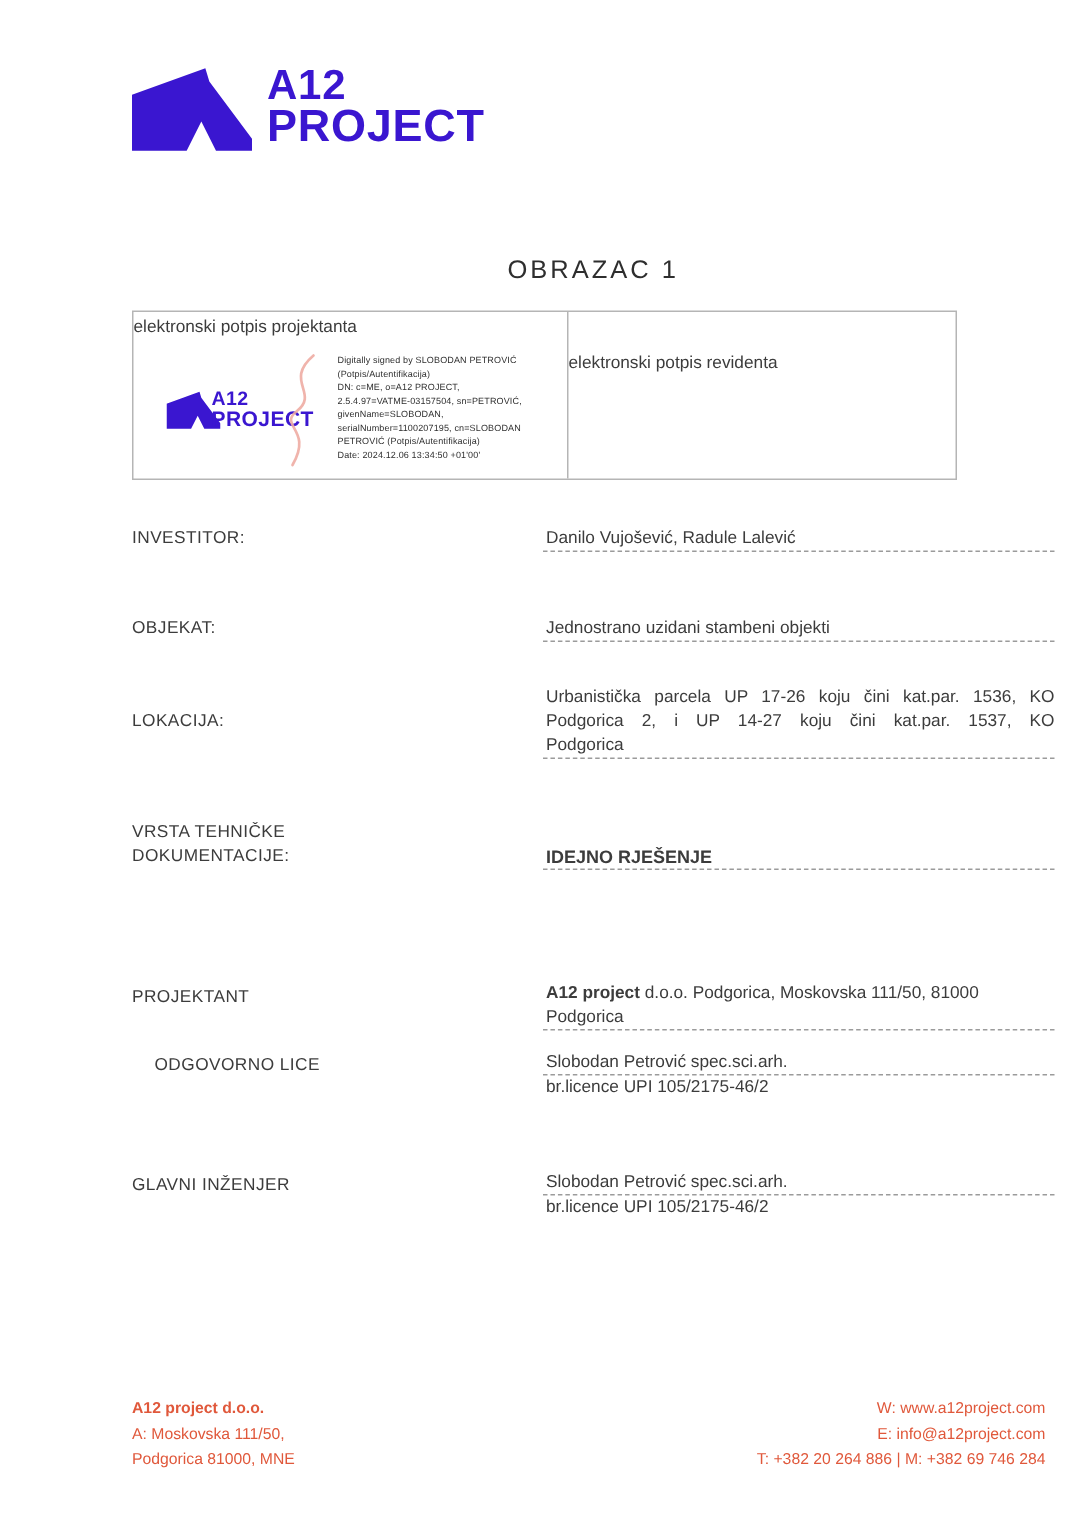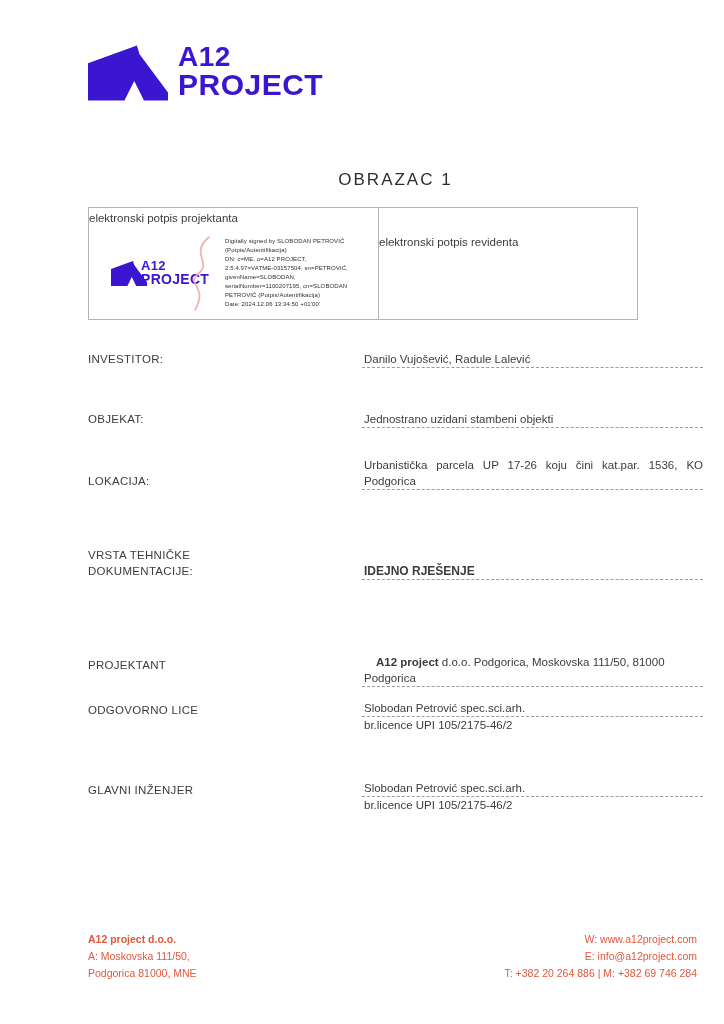--- a/index.html
+++ b/index.html
@@ -47,24 +47,24 @@
   .row-objekat    { top:411px; height:20px; }
   .row-lokacija   { top:457px; height:70px; }
   .row-lokacija .row-label { top:16px; }
   .lok-line { text-align:justify; text-align-last:justify; }
   .lok-line:last-child { text-align-last:left; }
   .row-vrsta      { top:547px; height:36px; }
   .row-vrsta .row-value { top:16px; font-weight:bold; font-size:12px; }
   .row-projektant { top:654px; height:36px; }
   .row-projektant .row-label { top:3px; }
   .row-odgovorno  { top:700px; height:36px; }
-  .row-odgovorno .row-label { top:2px; }
+  .row-odgovorno .row-label { top:2px;margin-left:15px; }
   .row-glavni     { top:780px; height:36px; }
   .row-glavni .row-label { top:2px; }
-  .bold-inline { font-weight:bold;margin-left:12px; }
+  .bold-inline { font-weight:bold; }
 
   
   .footer-left  { position:absolute; left:88px;  top:931px; color:#e0583b;
                   font-size:10.5px; line-height:17px; }
   .footer-left .company { font-weight:bold; }
   .footer-right { position:absolute; right:27px; top:931px; color:#e0583b;
                   font-size:10.5px; line-height:17px; text-align:right; }
 </style>
 </head>
 <body>
@@ -127,20 +127,21 @@
     <div class="row-value">
       <div class="u-line">Jednostrano uzidani stambeni objekti</div>
     </div>
   </div>
 
   <div class="row row-lokacija">
     <div class="row-label">LOKACIJA:</div>
     <div class="row-value">
       <div class="u-line">
           <div class="lok-line">Urbanistička parcela UP 17-26 koju čini kat.par. 1536, KO</div>
+          <div class="lok-line">Podgorica 2, i UP 14-27 koju čini kat.par. 1537, KO</div>
           <div class="lok-line">Podgorica</div>
         </div>
     </div>
   </div>
 
   <div class="row row-vrsta">
     <div class="row-label"><span>VRSTA TEHNIČKE</span><br><span>DOKUMENTACIJE:</span></div>
     <div class="row-value">
       <div class="u-line">IDEJNO RJEŠENJE</div>
     </div>

